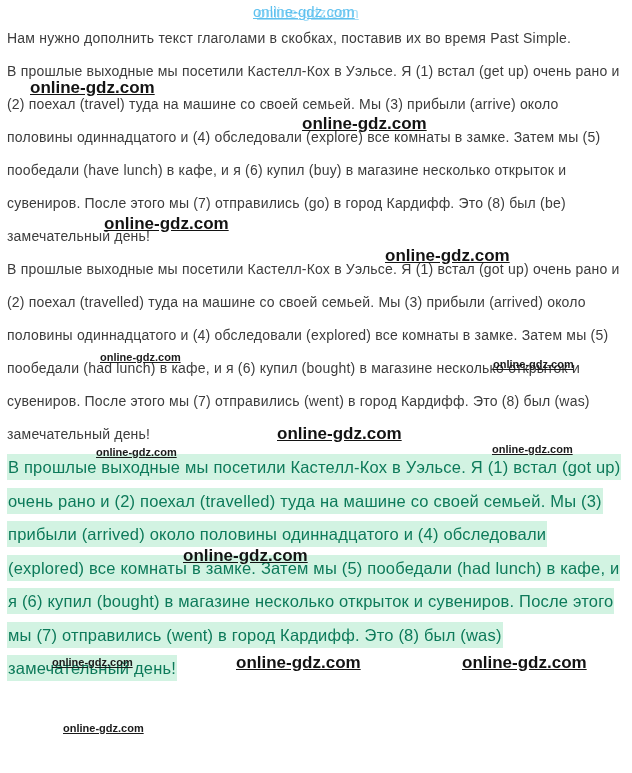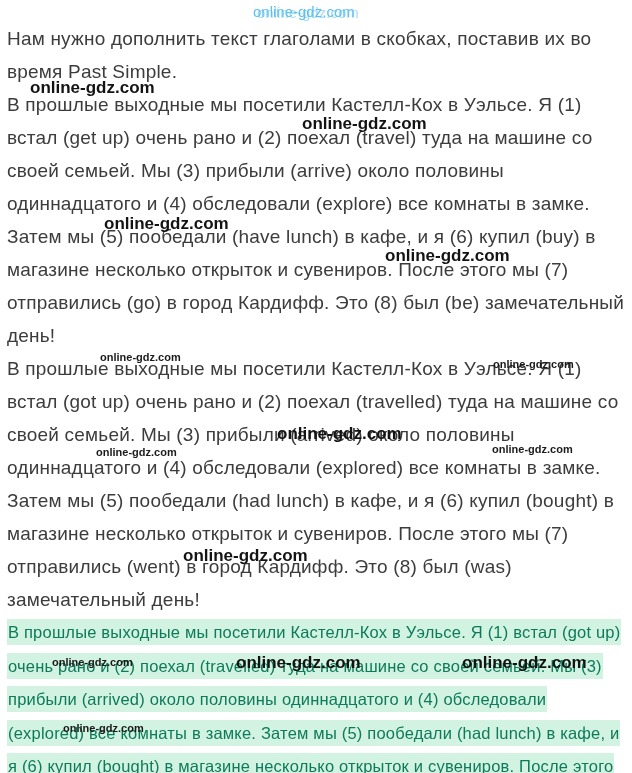--- a/index.html
+++ b/index.html
@@ -12,21 +12,21 @@
     overflow: hidden;
     font-family: "Liberation Sans", "DejaVu Sans", sans-serif;
   }
   .content {
     position: relative;
     z-index: 1;
     padding: 22px 8px 0 7px;
   }
   .para {
     margin: 0;
-    font-size: 19px;
+    font-size: 14px;
     line-height: 33px;
     color: #3c3c3c;
     letter-spacing: 0.2px;
   }
   .answer-para {
     margin: 0;
     font-size: 16.5px;
     line-height: 33.5px;
     letter-spacing: 0.2px;
   }
@@ -35,20 +35,21 @@
     color: #0d7a5a;
     padding: 4px 1px;
     -webkit-box-decoration-break: clone;
     box-decoration-break: clone;
   }
   .wm {
     position: absolute;
     z-index: 2;
     white-space: nowrap;
     font-weight: 700;
+    text-decoration: underline;
   }
   .wm-blue {
     color: #5ec1ef;
     font-weight: 400;
     font-size: 15px;
     text-shadow: 4px 1px 0 rgba(94, 193, 239, 0.55);
   }
   .wm-bold { color: #131313; font-size: 17px; }
   .wm-small { color: #1a1a1a; font-size: 11px; }
 </style>

